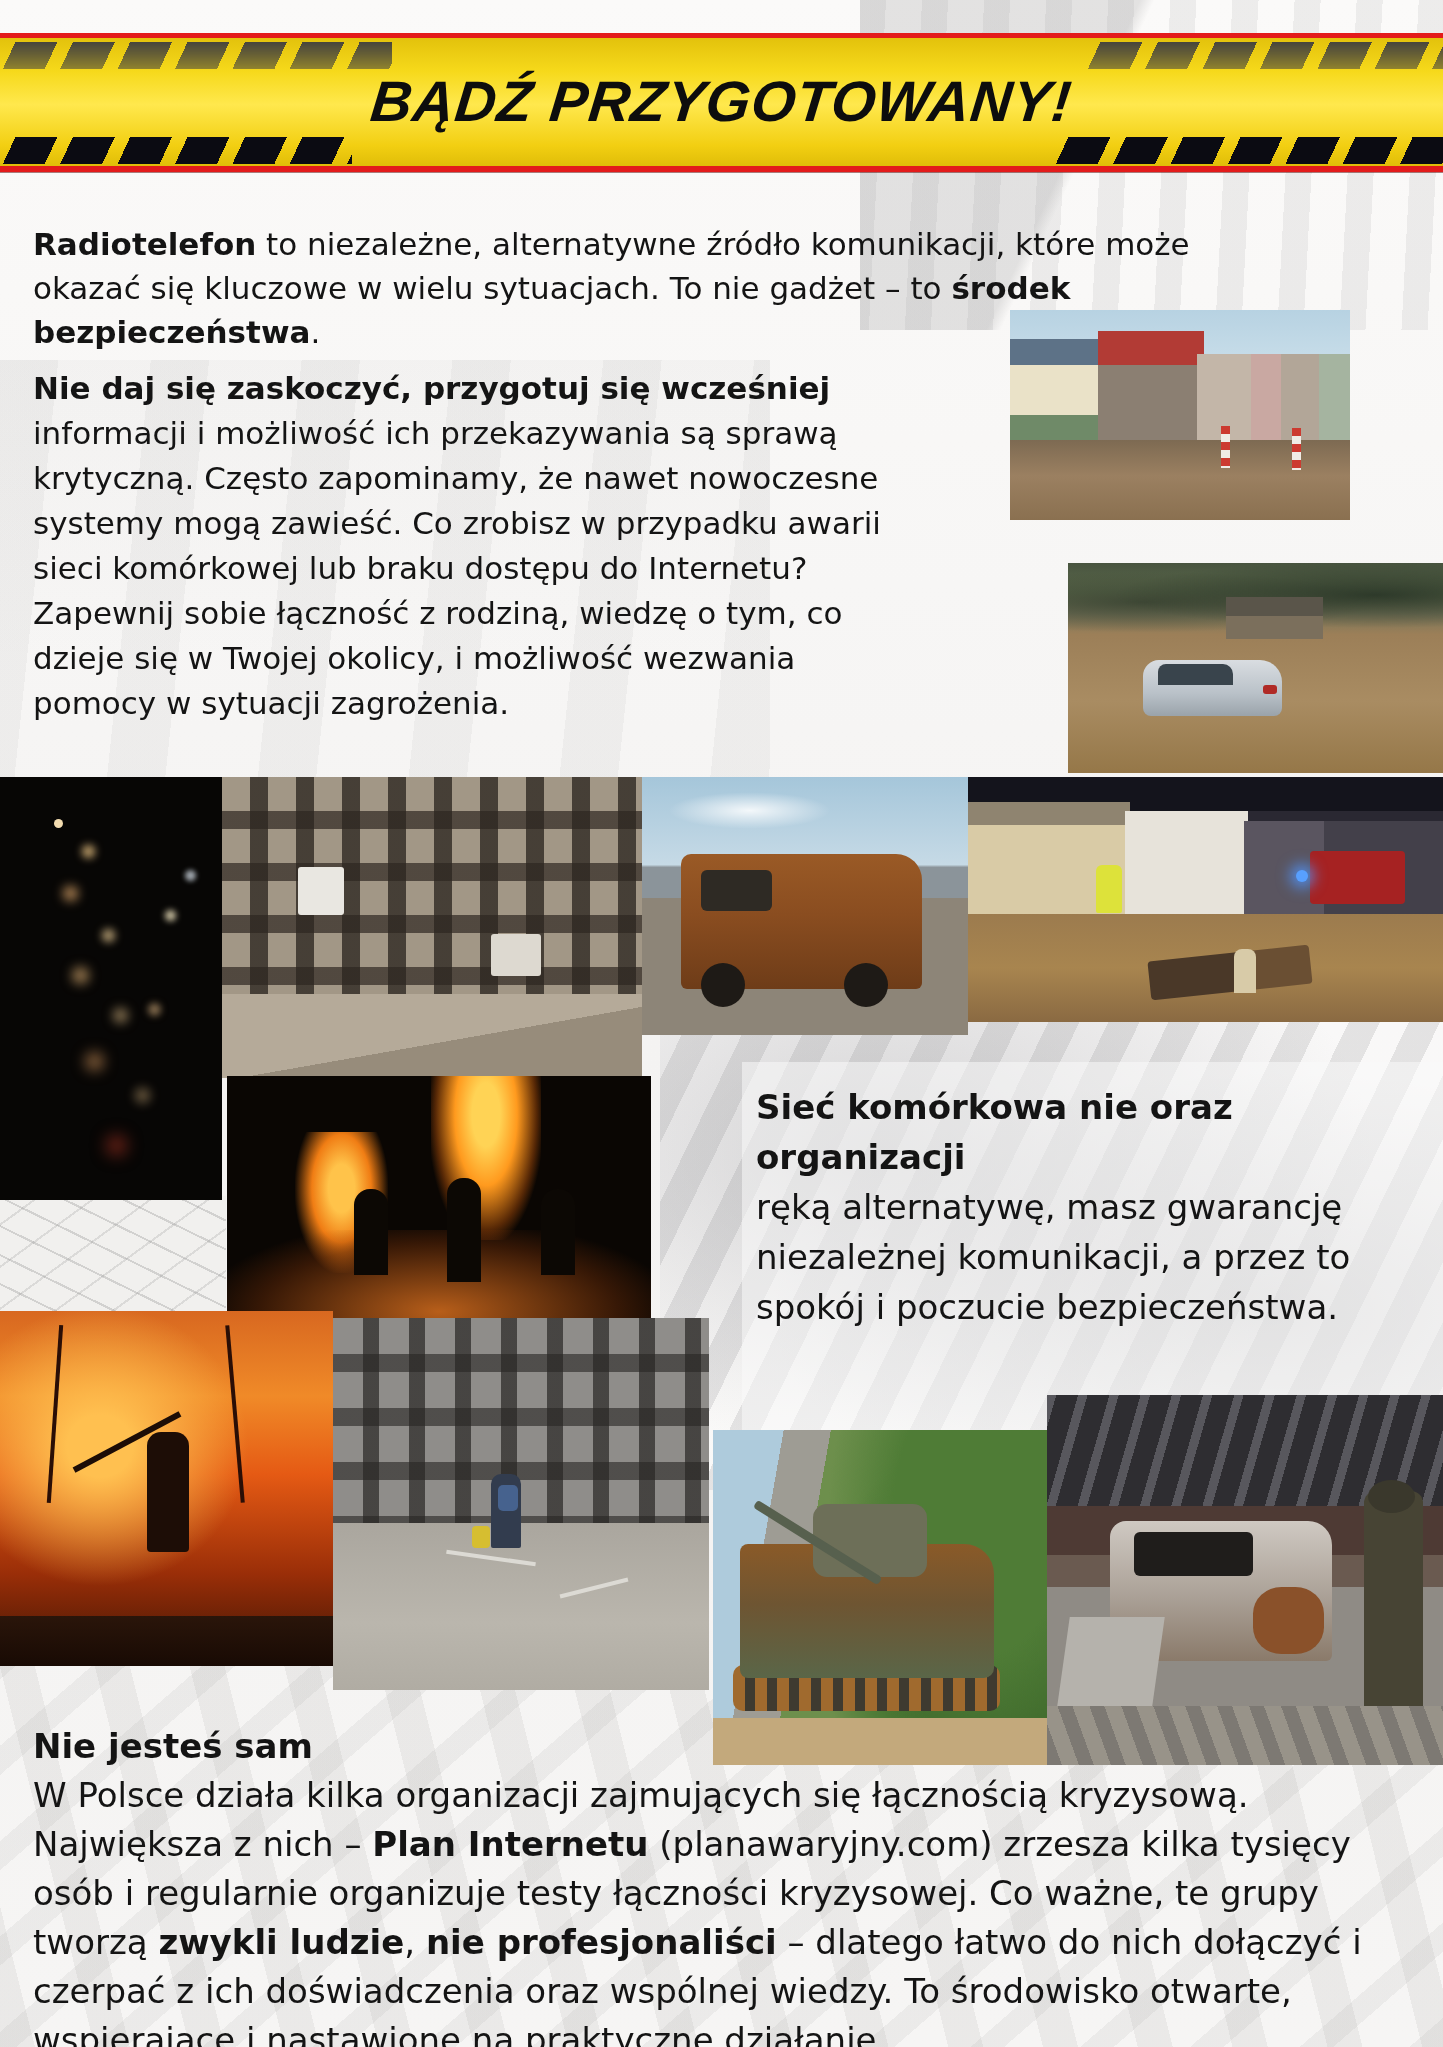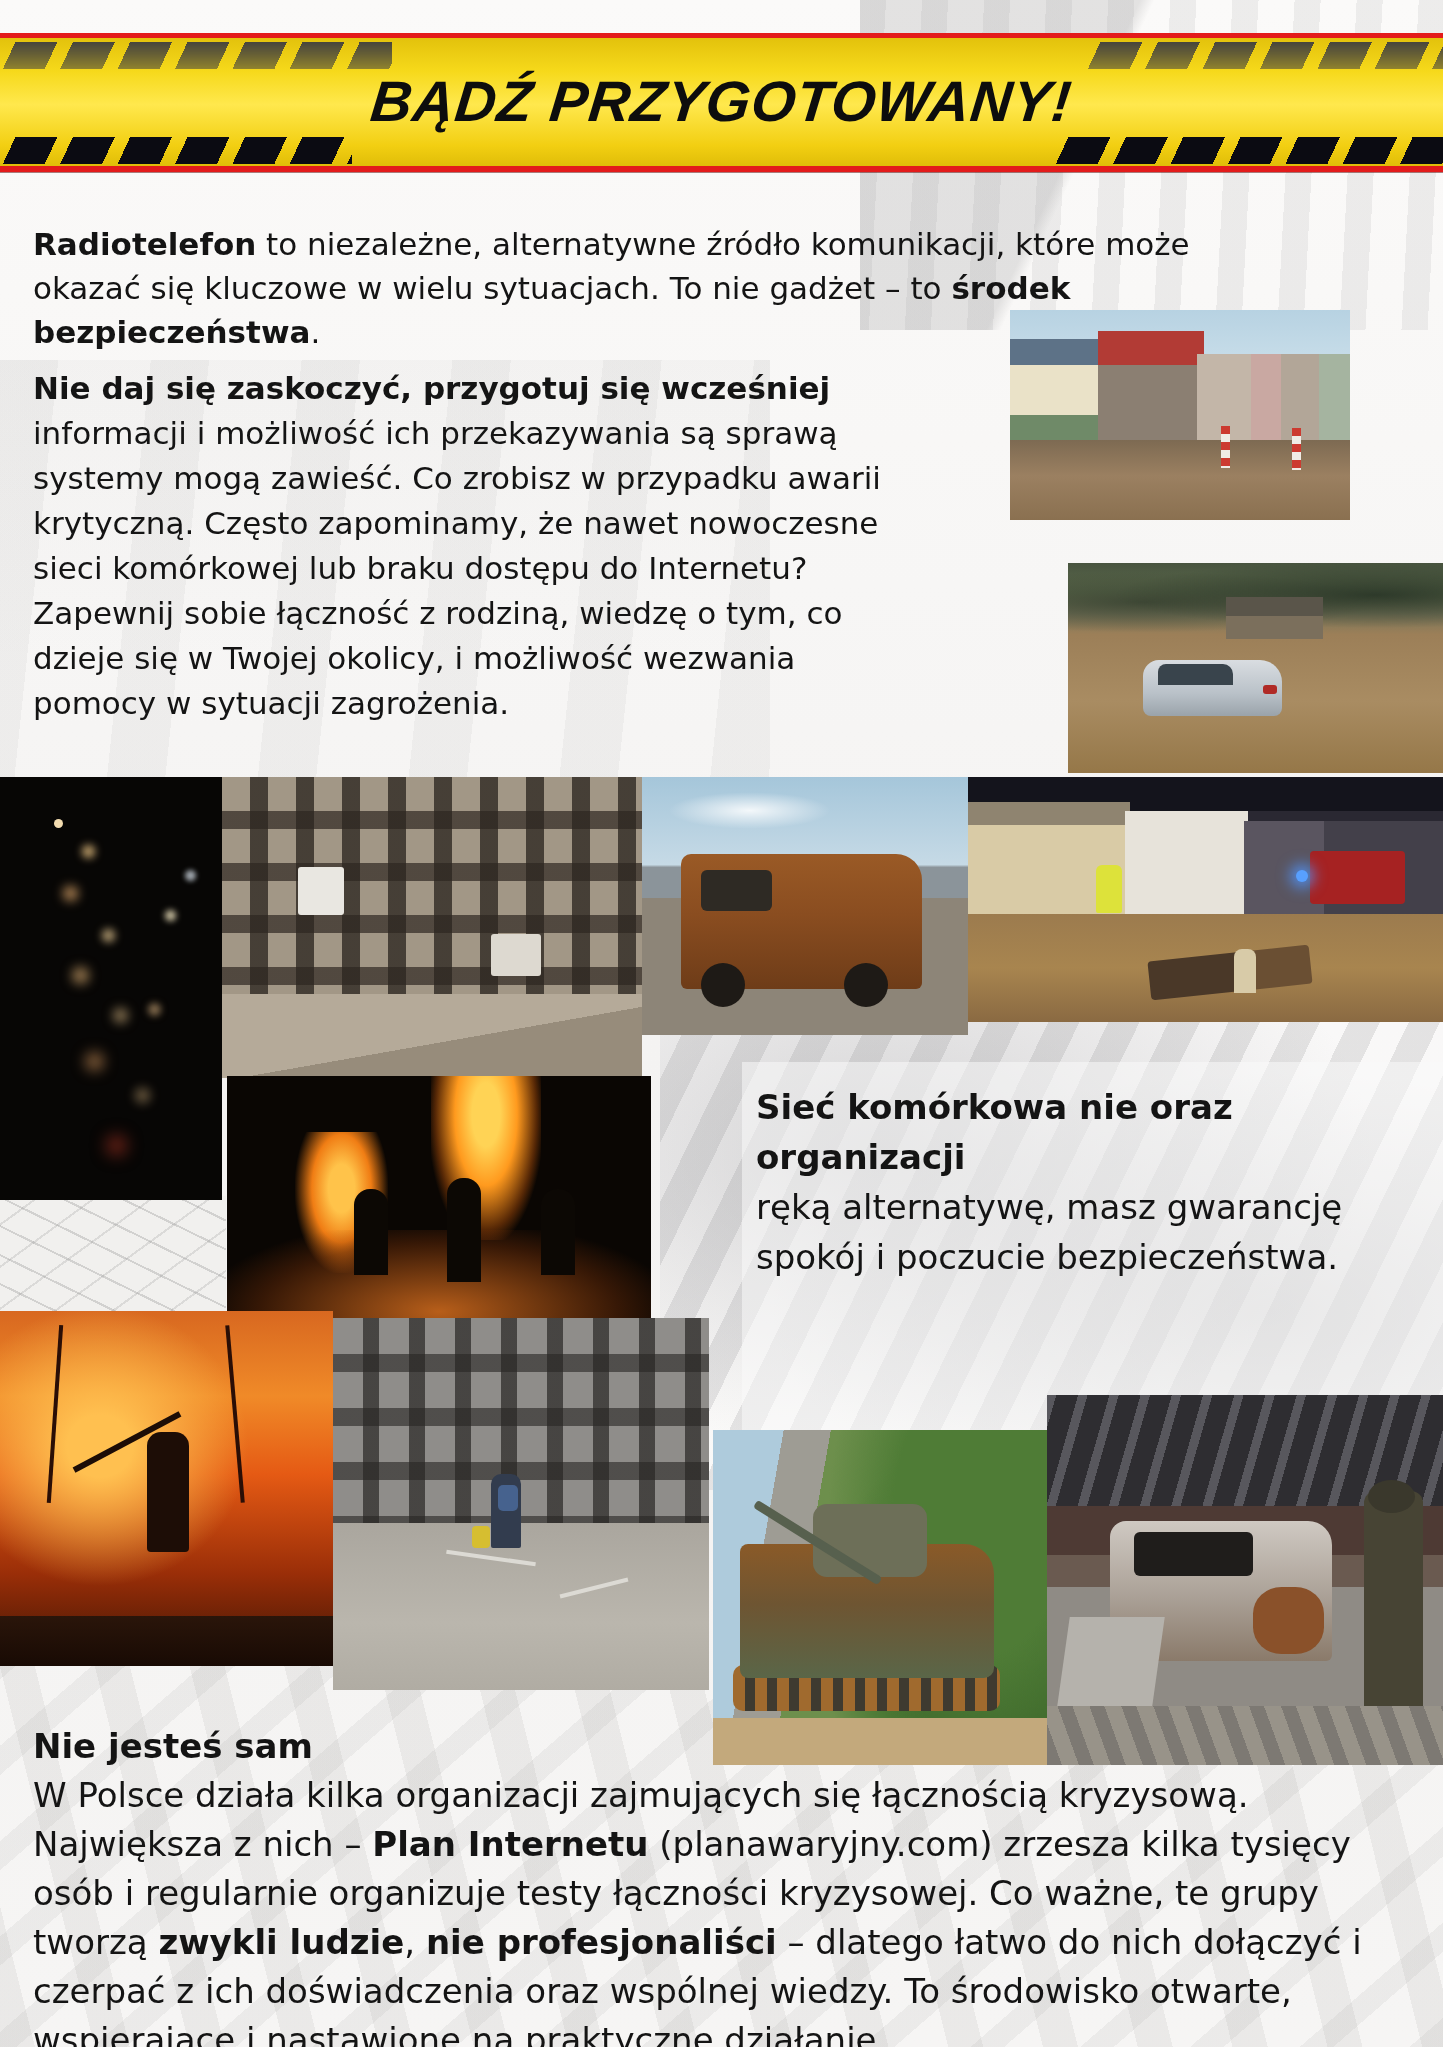--- a/index.html
+++ b/index.html
@@ -203,22 +203,22 @@
 
   <div class="abs intro">
     <div class="nowrap"><b>Radiotelefon</b><span> to niezależne, alternatywne źródło komunikacji, które może</span></div>
     <div class="nowrap"><span>okazać się kluczowe w wielu sytuacjach. To nie gadżet – to </span><b>środek</b></div>
     <div class="nowrap"><b>bezpieczeństwa</b><span>.</span></div>
   </div>
 
   <div class="abs prepare">
     <div class="hd nowrap">Nie daj się zaskoczyć, przygotuj się wcześniej</div>
     <div class="nowrap">informacji i możliwość ich przekazywania są sprawą</div>
+    <div class="nowrap">krytyczną. Często zapominamy, że nawet nowoczesne</div>
     <div class="nowrap">systemy mogą zawieść. Co zrobisz w przypadku awarii</div>
-    <div class="nowrap">krytyczną. Często zapominamy, że nawet nowoczesne</div>
     <div class="nowrap">sieci komórkowej lub braku dostępu do Internetu?</div>
     <div class="nowrap">Zapewnij sobie łączność z rodziną, wiedzę o tym, co</div>
     <div class="nowrap">dzieje się w Twojej okolicy, i możliwość wezwania</div>
     <div class="nowrap">pomocy w sytuacji zagrożenia.</div>
   </div>
 
   <div class="photo ph-a">
     <div class="pel a-b1"></div>
     <div class="pel a-b1g"></div>
     <div class="pel a-b2"></div>
@@ -310,20 +310,21 @@
     <div class="pel j-tracks"></div>
     <div class="pel j-hull"></div>
     <div class="pel j-turret"></div>
     <div class="pel j-barrel"></div>
   </div>
 
   <div class="abs network">
     <div class="hd nowrap">Sieć komórkowa nie oraz</div>
     <div class="hd nowrap">organizacji</div>
     <div class="nowrap">ręką alternatywę, masz gwarancję</div>
+    <div class="nowrap">niezależnej komunikacji, a przez to</div>
     <div class="nowrap">spokój i poczucie bezpieczeństwa.</div>
   </div>
 
   <div class="abs community">
     <div class="hd nowrap">Nie jesteś sam</div>
     <div class="nowrap">W Polsce działa kilka organizacji zajmujących się łącznością kryzysową.</div>
     <div class="nowrap"><span>Największa z nich – </span><b>Plan Internetu</b><span> (planawaryjny.com) zrzesza kilka tysięcy</span></div>
     <div class="nowrap">osób i regularnie organizuje testy łączności kryzysowej. Co ważne, te grupy</div>
     <div class="nowrap"><span>tworzą </span><b>zwykli ludzie</b><span>, </span><b>nie profesjonaliści</b><span> – dlatego łatwo do nich dołączyć i</span></div>
     <div class="nowrap">czerpać z ich doświadczenia oraz wspólnej wiedzy. To środowisko otwarte,</div>

